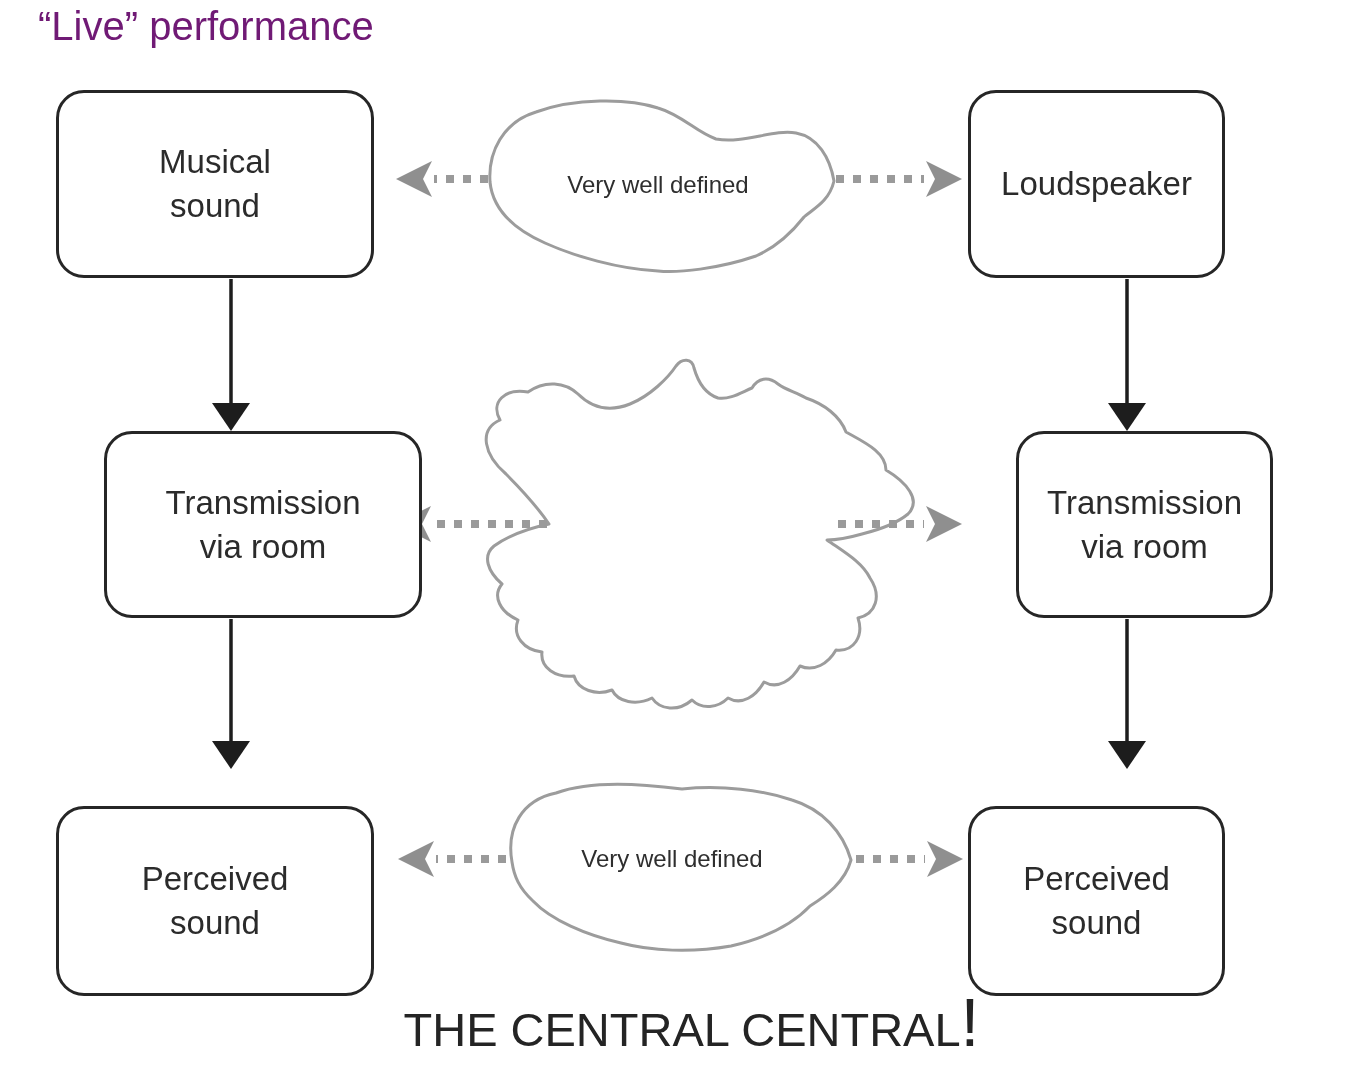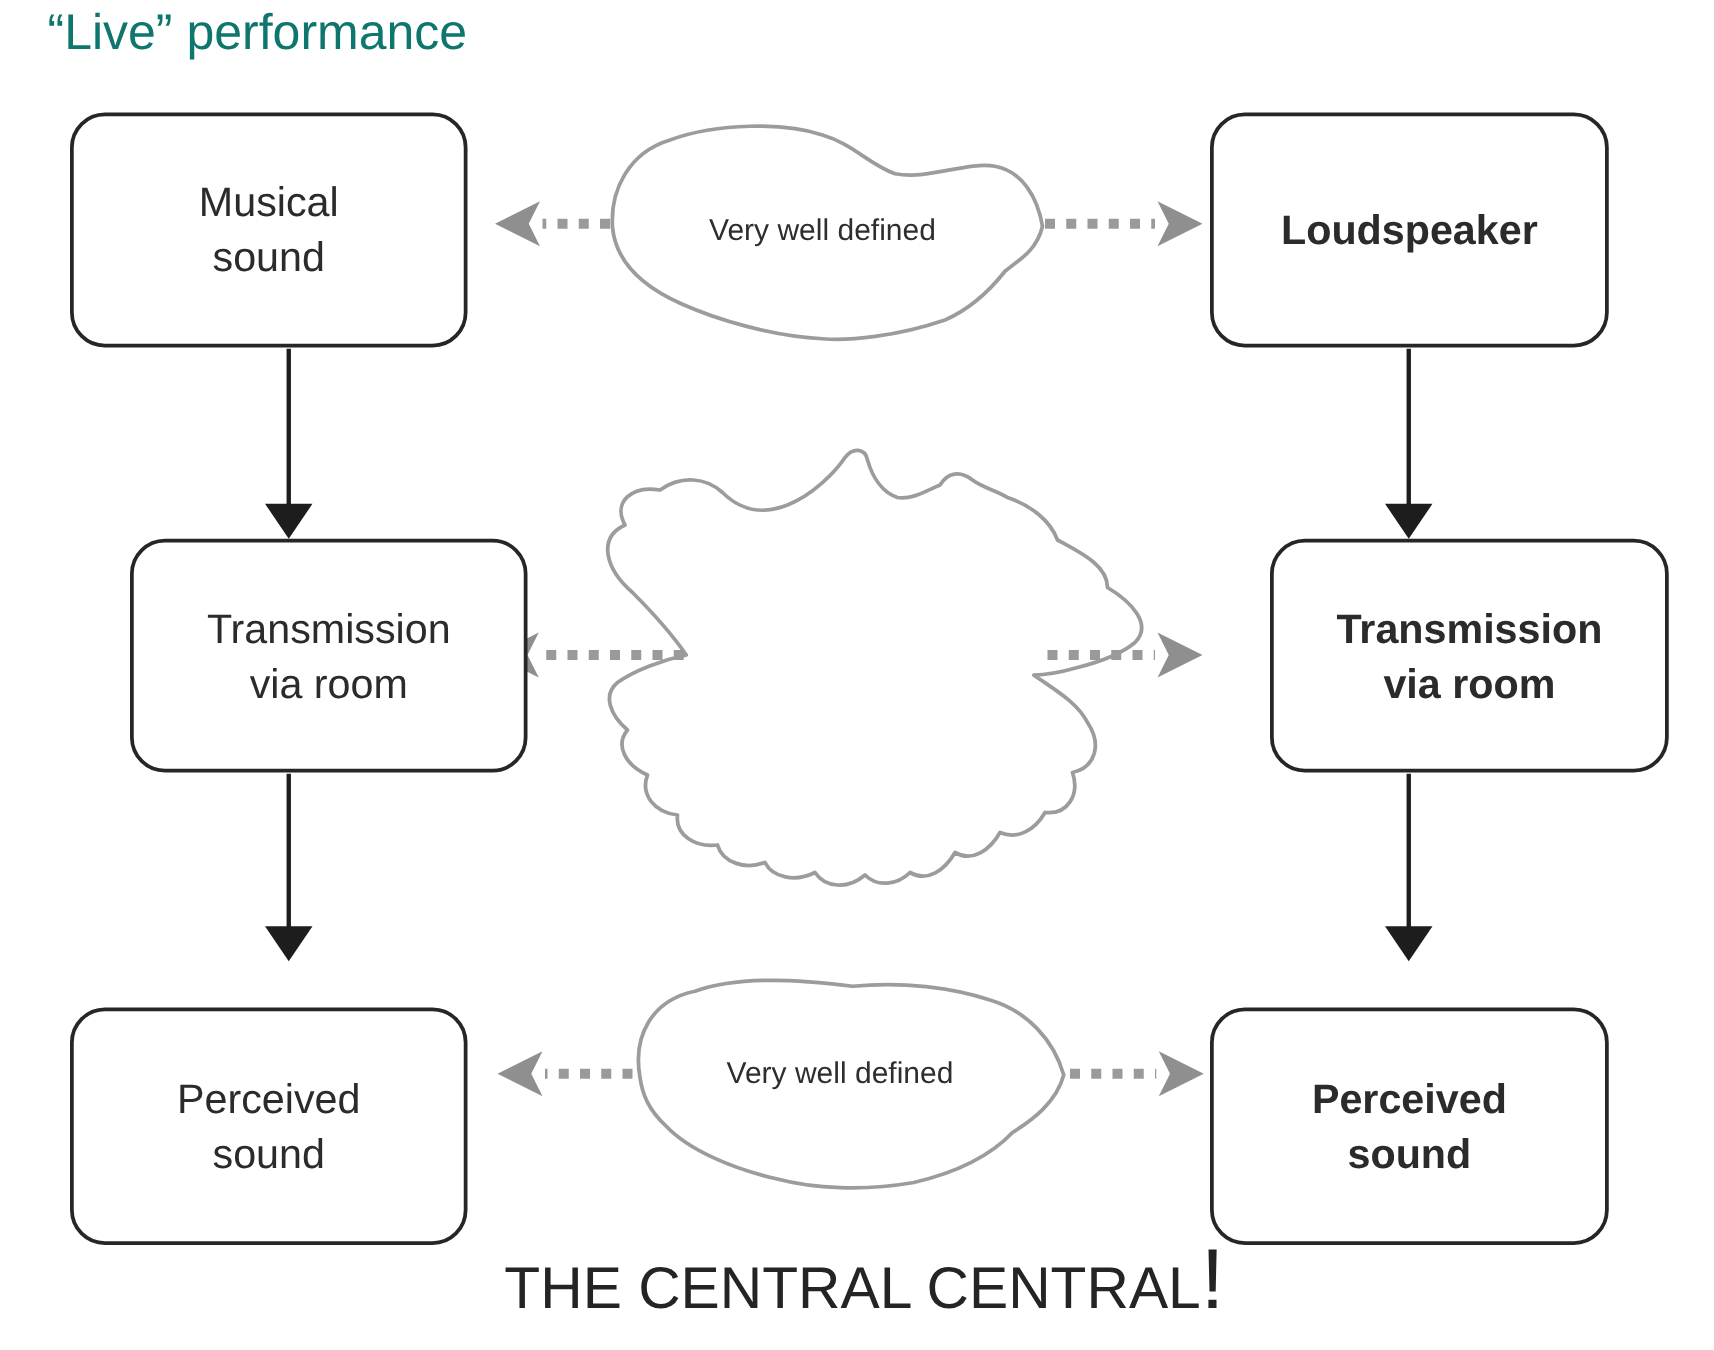--- a/index.html
+++ b/index.html
@@ -16,40 +16,40 @@
     position:relative;
     width:1371px;height:1080px;
     background:var(--bg,#fff);
     font-family:"Liberation Sans", sans-serif;
     overflow:hidden;
   }
   .stage svg{position:absolute;left:0;top:0;}
   .heading{
     position:absolute;
     font-size:40px;
-    color:#0f766e;
+    color:#701a75;
     white-space:nowrap;
   }
   .heading.left{left:38px;top:4px;}
   .heading.right{left:988px;top:4px;}
   .box{
     position:absolute;
     box-sizing:border-box;
     width:318px;
     border:3.5px solid var(--box-border,#262626);
     border-radius:28px;
     background:#fff;
     display:flex;flex-direction:column;
     align-items:center;justify-content:center;
     font-size:33px;line-height:44px;
     color:var(--ink,#2b2b2b);
     text-align:center;
   }
   .col-left{left:56px;}
-  .col-right{left:968px;width:319px;font-weight:bold;}
+  .col-right{left:968px;width:257px;}
   .row1{top:90px;height:188px;}
   .row2{top:431px;height:187px;margin-left:48px;}
   .row3{top:770px;height:190px;margin-top:36px;}
   .blob-text{
     position:absolute;
     text-align:center;
     font-size:24px;line-height:36px;
     color:#2e2e2e;
   }
   .blob-text.top{left:518px;top:167px;width:280px;}

